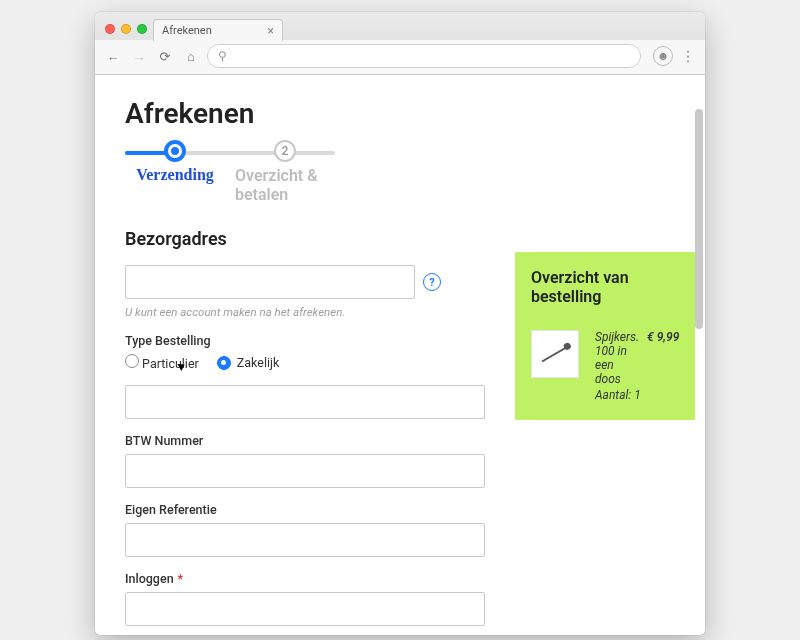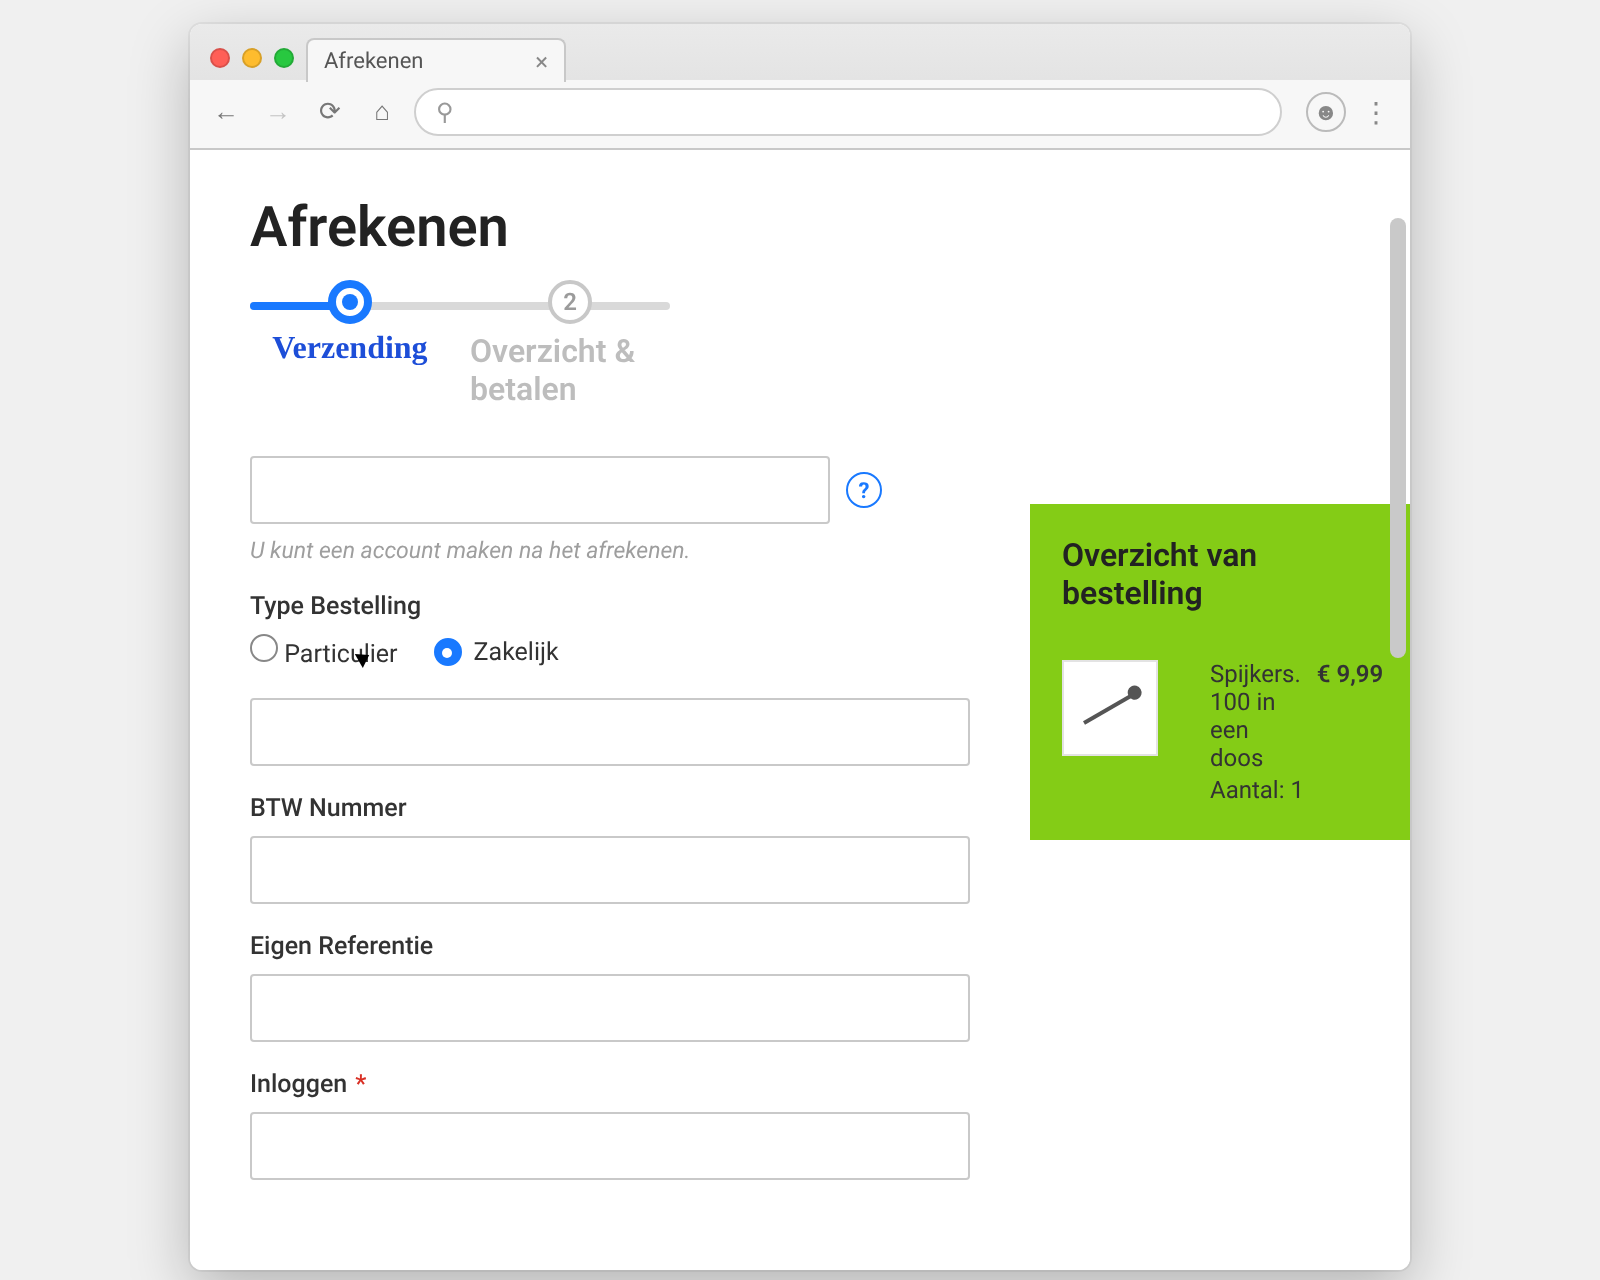--- a/index.html
+++ b/index.html
@@ -234,33 +234,33 @@
     left: 54px;
     top: 8px;
     width: 0; height: 0;
     border-left: 6px solid #000;
     border-top: 4px solid transparent;
     border-bottom: 4px solid transparent;
     transform: rotate(-30deg);
   }
   
   .summary {
-    background: #84cc16;
+    background: #bef264;
     padding: 16px 16px 18px 16px;
   }
   .summary h3 { font-size: 16px; font-weight:600; color:#222; margin-bottom: 12px; }
   .summary-row {
     display:flex; justify-content:space-between; align-items:center;
     font-size: 12.5px; font-weight:600; color:#333;
     padding: 6px 0 10px 0;
     border-bottom: 1px solid #e3e3e3;
   }
   .chev { font-size: 12px; color:#555; }
   .product {
-    display:flex; gap:26px; padding-top: 12px;
+    display:flex; gap:16px; padding-top: 12px; font-style: italic;
   }
   .thumb {
     width: 48px; height: 48px; background:#fff; border:1px solid #e3e3e3;
     display:flex;align-items:center;justify-content:center;
     position: relative;
   }
   .nail {
     width: 30px; height: 2px; background:#555; transform: rotate(-30deg);
     position: relative;
   }
@@ -324,20 +324,21 @@
           <div class="step inactive">
             <span class="circle">2</span>
             <span class="label">Overzicht &amp; betalen</span>
           </div>
         </div>
       </div>
 
       <div class="columns">
 
         <div class="col-main">
+          <h2 class="section">Bezorgadres</h2>
 
           <div class="field">
             <div class="input-row">
               <input class="text" type="text" style="">
               <span class="help-icon">?</span>
             </div>
             <div class="hint">U kunt een account maken na het afrekenen.</div>
           </div>
 
           <div class="field">

